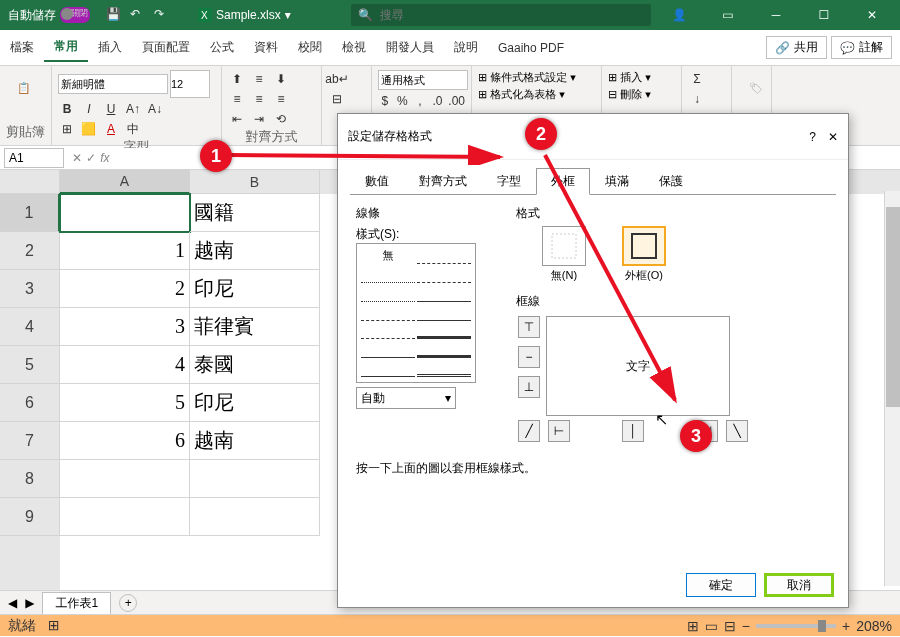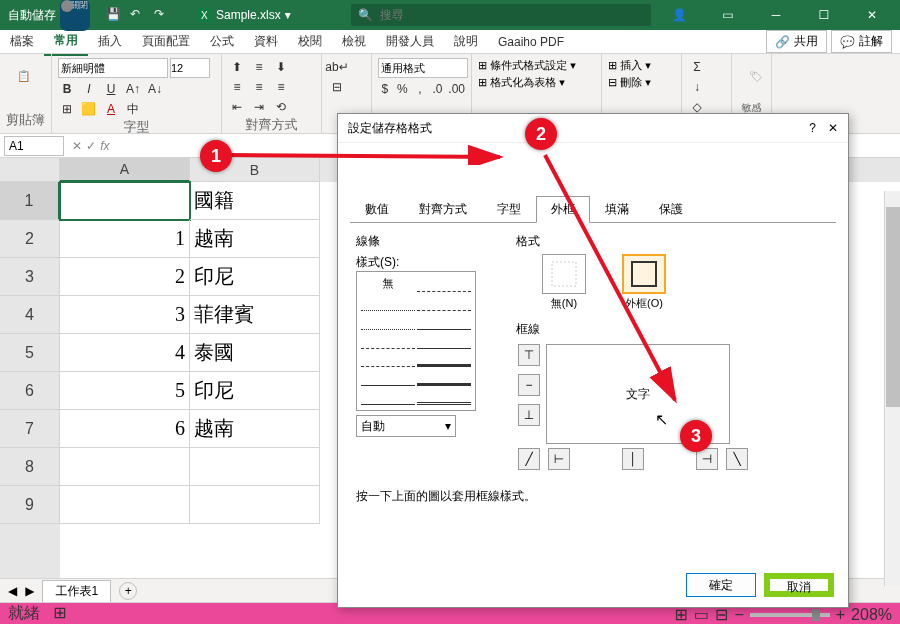--- a/index.html
+++ b/index.html
@@ -1,45 +1,45 @@
 <!DOCTYPE html>
 <html><head>
 <meta charset="utf-8">
 <style>
 * { margin: 0; padding: 0; box-sizing: border-box; font-family: "Microsoft JhengHei", sans-serif; }
 body { width: 900px; height: 637px; background: #fff; position: relative; overflow: hidden; }
 
 
 .titlebar { height: 30px; background: #217346; display: flex; align-items: center; color: #fff; font-size: 12px; }
 .titlebar .autosave { padding: 0 8px; display: flex; align-items: center; gap: 4px; }
-.toggle { width: 30px; height: 32px; background: #0c4a6e; border-radius: 7px; position: relative; display: inline-block; }
+.toggle { width: 30px; height: 16px; background: #a21caf; border-radius: 7px; position: relative; display: inline-block; }
 .toggle::after { content: ""; position: absolute; width: 12px; height: 12px; background: #888; border-radius: 50%; top: 1px; left: 1px; }
 .titlebar .qat { display: flex; gap: 8px; padding: 0 8px; }
 .titlebar .qat-icon { width: 16px; height: 16px; opacity: 0.9; }
 .titlebar .filename { flex: 0 0 auto; padding: 0 20px; display: flex; align-items: center; gap: 4px; }
 .titlebar .search { flex: 0 0 300px; height: 22px; background: #1a5c38; border-radius: 2px; display: flex; align-items: center; padding: 0 8px; gap: 6px; color: #c0d8cc; margin-left: 40px;}
 .titlebar .search input { background: transparent; border: none; color: #fff; font-size: 12px; outline: none; width: 100%; }
 .titlebar .right { margin-left: auto; display: flex; gap: 8px; padding: 0 8px; align-items: center; }
 .win-btn { width: 40px; height: 30px; display: flex; align-items: center; justify-content: center; }
 
 
-.ribbon-tabs { height: 24px; background: #fff; display: flex; align-items: center; font-size: 12px; border-bottom: 1px solid #d4d4d4; }
+.ribbon-tabs { height: 36px; background: #fff; display: flex; align-items: center; font-size: 12px; border-bottom: 1px solid #d4d4d4; }
 .ribbon-tabs .tab { padding: 0 10px; height: 28px; display: flex; align-items: center; color: #333; cursor: pointer; }
 .ribbon-tabs .tab.active { color: #217346; font-weight: bold; border-bottom: 2px solid #217346; }
 .ribbon-tabs .right-actions { margin-left: auto; display: flex; gap: 4px; padding-right: 8px; }
 .ribbon-tabs .action-btn { border: 1px solid #c0c0c0; padding: 2px 8px; font-size: 12px; display: flex; align-items: center; gap: 4px; }
 
 
 .ribbon { height: 80px; background: #f3f2f1; border-bottom: 1px solid #d4d4d4; display: flex; font-size: 11px; }
 .ribbon-group { border-right: 1px solid #d4d4d4; padding: 4px 6px; display: flex; flex-direction: column; justify-content: space-between; }
 .ribbon-group .title { text-align: center; color: #666; font-size: 13px; }
 .ribbon-group .controls { display: flex; flex-direction: column; gap: 2px; }
 .font-row { display: flex; gap: 2px; align-items: center; }
 .font-select { width: 110px; height: 20px; border: 1px solid #c0c0c0; font-size: 11px; padding: 0 2px; }
-.size-select { width: 40px; height: 20px; border: 1px solid #c0c0c0; font-size: 11px; }
+.size-select { width: 40px; height: 28px; border: 1px solid #c0c0c0; font-size: 11px; }
 .btn-row { display: flex; gap: 4px; align-items: center; }
 .icon-btn { width: 18px; height: 18px; display: flex; align-items: center; justify-content: center; font-size: 12px; color: #333; }
 .big-icon { width: 36px; height: 36px; display: flex; align-items: center; justify-content: center; }
 
 
 .formula-bar { height: 24px; border-bottom: 1px solid #d4d4d4; display: flex; align-items: center; font-size: 12px; }
 .name-box { width: 60px; height: 20px; border: 1px solid #c0c0c0; margin: 0 4px; padding: 0 4px; display: flex; align-items: center; }
 .fx-icons { display: flex; gap: 4px; padding: 0 4px; color: #888; }
 .formula-input { flex: 1; height: 20px; border: none; padding: 0 4px; }
 
@@ -58,31 +58,31 @@
 .cell { width: 130px; border-right: 1px solid #d4d4d4; border-bottom: 1px solid #d4d4d4; padding: 0 4px; display: flex; align-items: center; font-size: 20px; font-family: "PMingLiU", serif; }
 .cell.num { justify-content: flex-end; }
 .cell.active { outline: 2px solid #217346; outline-offset: -1px; }
 
 
 .sheet-tabs { height: 24px; background: #f3f2f1; border-top: 1px solid #d4d4d4; display: flex; align-items: center; font-size: 12px; padding: 0 8px; gap: 8px; }
 .sheet-tab { background: #fff; border: 1px solid #c0c0c0; border-bottom: none; padding: 2px 12px; }
 .add-sheet { width: 18px; height: 18px; border: 1px solid #c0c0c0; border-radius: 50%; display: flex; align-items: center; justify-content: center; }
 
 
-.status-bar { height: 22px; background: #ec4899; border-top: 1px solid #d4d4d4; display: flex; align-items: flex-end; font-size: 16px; padding: 0 8px; justify-content: space-between; color: #333; }
+.status-bar { height: 22px; background: #fdba74; border-top: 1px solid #d4d4d4; display: flex; align-items: center; font-size: 14px; padding: 0 8px; justify-content: space-between; color: #333; }
 .status-right { display: flex; gap: 6px; align-items: center; }
 .zoom-slider { width: 80px; height: 4px; background: #c0c0c0; position: relative; }
 .zoom-slider::after { content: ""; position: absolute; width: 8px; height: 12px; background: #888; top: -4px; right: 10px; }
 
 
 .dialog { position: absolute; left: 337px; top: 113px; width: 512px; height: 495px; background: #fff; border: 1px solid #888; box-shadow: 2px 2px 10px rgba(0,0,0,0.3); z-index: 100; }
-.dialog-title { height: 29px; display: flex; align-items: center; justify-content: space-between; padding: 8px 10px; font-size: 12px; border-bottom: 1px solid #eee; }
+.dialog-title { height: 46px; display: flex; align-items: center; justify-content: space-between; padding: 8px 10px; font-size: 12px; border-bottom: 1px solid #eee; }
 .dialog-title .right { display: flex; gap: 12px; }
 .dialog-tabs { display: flex; padding: 8px 12px 0; font-size: 12px; }
-.dialog-tab { padding: 4px 14px; border: 1px solid transparent; cursor: pointer; margin-top: 45px; }
+.dialog-tab { padding: 4px 14px; border: 1px solid transparent; cursor: pointer; }
 .dialog-tab.active { border: 1px solid #999; border-bottom-color: #fff; background: #fff; position: relative; z-index: 2; }
 .dialog-tabs-line { border-top: 1px solid #999; margin: -1px 12px 0; }
 .dialog-body { padding: 10px 18px; font-size: 12px; display: flex; gap: 20px; }
 .line-section { flex: 0 0 140px; }
 .section-label { margin-bottom: 4px; }
 .style-grid { border: 1px solid #999; width: 120px; height: 140px; display: grid; grid-template-columns: 1fr 1fr; padding: 4px; gap: 2px; }
 .style-cell { border-bottom: 1px solid #333; height: 16px; }
 .style-cell.none { border: none; text-align: center; font-size: 11px; }
 .style-cell.dashed { border-bottom: 1px dashed #333; }
 .style-cell.dotted { border-bottom: 1px dotted #333; }
@@ -96,21 +96,21 @@
 .preset-icon { width: 44px; height: 40px; border: 1px solid #999; display: flex; align-items: center; justify-content: center; position: relative; }
 .preset-icon.selected { border: 2px solid #f7a823; background: #fff4e0; }
 .preset-icon svg { width: 32px; height: 32px; }
 .preset-label { font-size: 11px; margin-top: 2px; }
 .border-preview { border: 1px solid #999; width: 184px; height: 100px; margin-left: 30px; display: flex; align-items: center; justify-content: center; position: relative; }
 .border-btns-left { position: absolute; left: -28px; top: 0; display: flex; flex-direction: column; gap: 8px; }
 .border-btns-bottom { display: flex; gap: 8px; margin-left: 2px; margin-top: 4px; }
 .border-btn { width: 22px; height: 22px; border: 1px solid #999; display: flex; align-items: center; justify-content: center; background: #f0f0f0; }
 .dialog-hint { padding: 8px 18px; font-size: 12px; }
 .dialog-footer { position: absolute; bottom: 10px; right: 14px; display: flex; gap: 8px; margin-top: 21px; }
-.dialog-btn { width: 70px; height: 24px; border: 6px solid #84cc16; font-size: 12px; background: #fdfdfd; }
+.dialog-btn { width: 70px; height: 24px; border: 3px solid #84cc16; font-size: 12px; background: #fdfdfd; }
 .dialog-btn.primary { border: 1px solid #0078d4; }
 
 
 .badge { position: absolute; width: 32px; height: 32px; background: #e81123; border-radius: 50%; color: #fff; font-size: 18px; font-weight: bold; display: flex; align-items: center; justify-content: center; z-index: 200; box-shadow: 0 0 4px rgba(0,0,0,0.5); }
 .arrow-svg { position: absolute; z-index: 150; pointer-events: none; }
 
 .scrollbar-v { position: absolute; right: 0; top: 191px; width: 16px; height: 395px; background: #f0f0f0; border-left: 1px solid #d4d4d4; }
 .scrollbar-v .thumb { position: absolute; top: 16px; width: 14px; height: 200px; background: #c0c0c0; left: 1px; }
 </style>
 </head>

